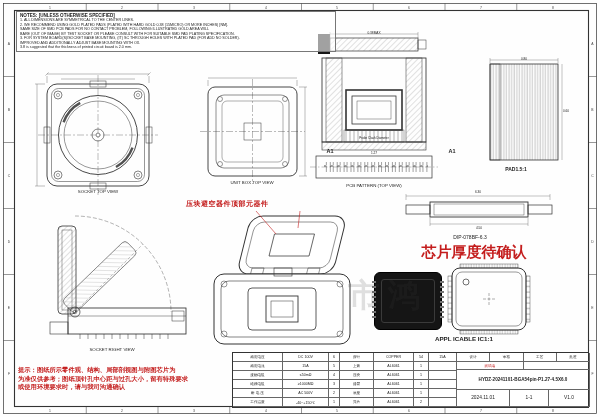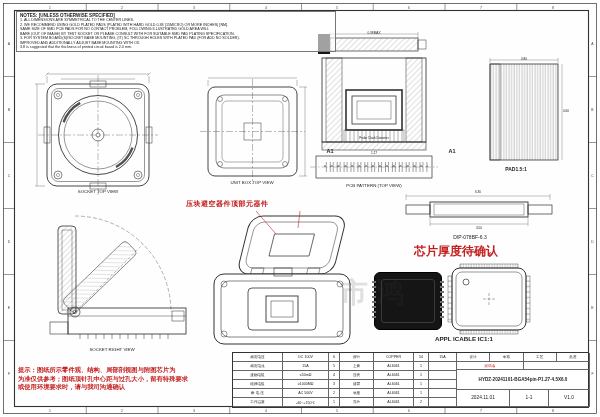--- a/index.html
+++ b/index.html
@@ -7,23 +7,23 @@
   body{font-family:"Liberation Sans",sans-serif}
   .sheet{position:relative;width:600px;height:417px;background:#fefefe;overflow:hidden}
   .abs{position:absolute}
   svg{position:absolute;left:0;top:0}
   svg text{font-family:"Liberation Sans","DejaVu Sans",sans-serif}
   .notes{left:16px;top:11px;width:320px;border:0.5px solid #777;padding:1px 3px;color:#222;background:rgba(255,255,255,.6)}
   .notes .t{font-size:4.6px;font-weight:bold;line-height:5.4px}
   .notes .l{font-size:3.7px;line-height:4.5px;white-space:nowrap;overflow:hidden}
   .red{color:#c41e1e}
   .press{left:186px;top:199px;font-size:7px;letter-spacing:.5px;font-weight:bold}
-  .chipthk{left:414px;top:243px;width:120px;font-size:12px;font-weight:bold}
+  .chipthk{left:414px;top:243px;width:120px;text-align:center;font-size:15px;font-weight:bold}
   .tips{left:18px;top:366px;width:214px;font-size:6.3px;line-height:8.6px;font-weight:bold}
-  .wm{left:340px;top:274px;font-size:28px;font-weight:bold;color:rgba(60,60,60,.16);letter-spacing:8px;white-space:nowrap}
+  .wm{left:348px;top:274px;font-size:32px;font-weight:bold;color:rgba(60,60,60,.16);letter-spacing:8px;white-space:nowrap}
   .chipphoto{left:374px;top:272px;width:68px;height:58px;background:#151515;border-radius:6px;border:1px solid #000}
   .chipphoto .inner{position:absolute;left:6px;top:6px;right:6px;bottom:6px;border:0.5px solid #3a3a3a;border-radius:3px}
   .chipphoto .pins-l,.chipphoto .pins-r{position:absolute;top:8px;bottom:8px;width:4px;
     background:repeating-linear-gradient(to bottom,#777 0 2px,transparent 2px 5px)}
   .chipphoto .pins-l{left:-3px}.chipphoto .pins-r{right:-3px}
   
   .tb{left:232px;top:352px;width:357px;height:56px;border:1px solid #333;display:flex;background:#fff;color:#1d1d1d}
   .tb .col{display:flex;flex-direction:column}
   .tb .row{display:flex;flex:1}
   .tb .c{display:flex;align-items:center;justify-content:center;border-right:.5px solid #666;border-bottom:.5px solid #666;

